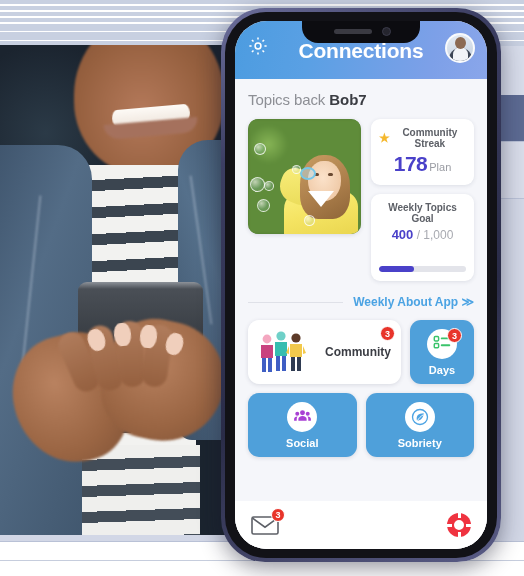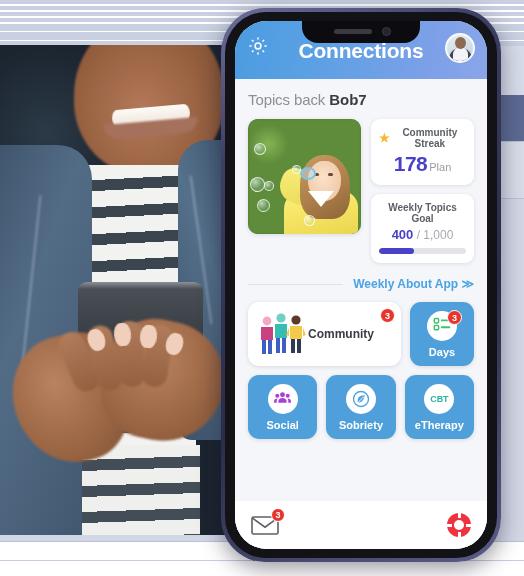--- a/index.html
+++ b/index.html
@@ -343,21 +343,21 @@
   }
   .streak-head {
     display: flex; align-items: center; justify-content: center;
     gap: 4px; font-size: 10px; font-weight: bold; color: #5d6067;
     margin-bottom: 3px;
   }
   .star { color: #f5b82e; font-size: 12px; line-height: 1; }
   .streak-val { font-size: 21px; font-weight: bold; color: #4a41c9; letter-spacing: -0.5px; }
   .streak-unit { font-size: 11px; color: #9a9ca3; font-weight: normal; margin-left: 2px; }
   .wpg-title { font-size: 10px; font-weight: bold; color: #5d6067; margin-bottom: 3px; }
-  .wpg-val { font-size: 12px; color: #a8aab1; margin-bottom: 6px; }
+  .wpg-val { font-size: 12px; color: #a8aab1; margin-bottom: 24px; }
   .wpg-val b { font-size: 13px; color: #4a41c9; font-weight: bold; }
   .bar-track {
     height: 6px; border-radius: 4px; background: #e3e4ea;
     overflow: hidden;
   }
   .bar-fill { height: 100%; border-radius: 4px; background: #4a41c9; }
 
   
   .learn-row {
     display: flex; align-items: center; gap: 10px;
@@ -388,21 +388,21 @@
   .tile-sq { width: 64px; height: 64px; flex: none; }
   .tile-wide {
     flex: 1; height: 64px;
     background: #ffffff;
     flex-direction: row;
     justify-content: flex-start;
     gap: 0;
     padding: 0 10px 0 8px;
   }
   .comm-art { width: 52px; height: 48px; position: relative; flex: none; }
-  .comm-text { flex: 1; text-align: left; }
+  .comm-text { flex: 1; text-align: right; }
   .comm-title { font-size: 12px; font-weight: bold; color: #3b3d44; }
   .comm-sub { font-size: 10px; color: #8b8d95; margin-top: 2px; }
   .badge {
     position: absolute;
     width: 15px; height: 15px; border-radius: 50%;
     background: #e8342a;
     color: #ffffff;
     font-size: 9px; font-weight: bold;
     display: flex; align-items: center; justify-content: center;
     border: 1.5px solid #ffffff;
@@ -632,26 +632,20 @@
             <div class="icon-circle">
               <svg viewBox="0 0 24 24" width="20" height="20">
                 <circle cx="12" cy="12" r="9" fill="none" stroke="#4ba3e3" stroke-width="1.6"></circle>
                 <path d="M16.5 7.5C10 8 8 10 8 14c0 1 .3 1.8.8 2.5C13 16 16 13 16.5 7.5z" fill="#4ba3e3"></path>
                 <path d="M8.8 16.5C10.5 13.5 13 11 16 9.3" fill="none" stroke="#ffffff" stroke-width="1.1"></path>
               </svg>
             </div>
             <div>Sobriety</div>
           </div>
 
-          <div class="tile" style="flex:1;height:64px">
-            <div class="icon-circle">
-              <span class="cbt-text">CBT</span>
-            </div>
-            <div>eTherapy</div>
-          </div>
         </div>
 
       </div>
 
       <div class="app-bottom">
         <div class="mail-wrap">
           <svg viewBox="0 0 28 22" width="28" height="22" fill="none" stroke="#5d6067" stroke-width="1.6">
             <rect x="1" y="3" width="26" height="17" rx="1.6"></rect>
             <path d="M1.6 4.2L14 13.2 26.4 4.2"></path>
           </svg>

